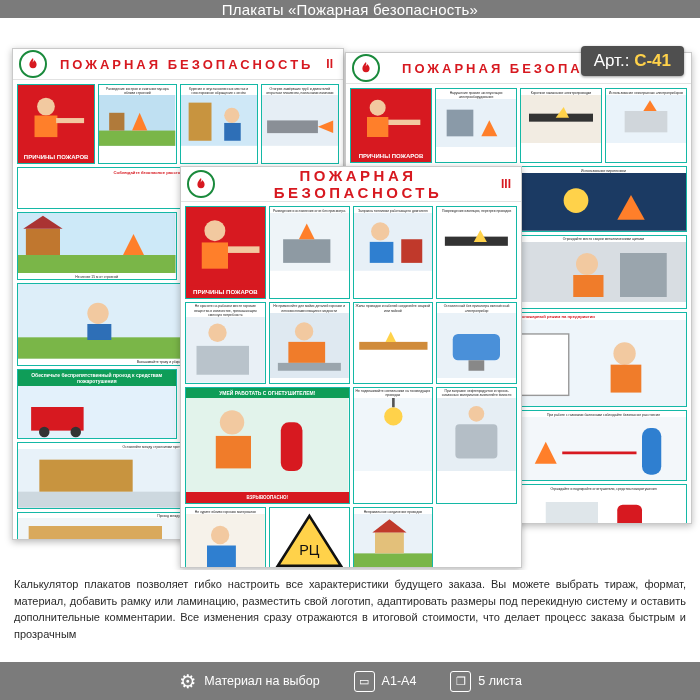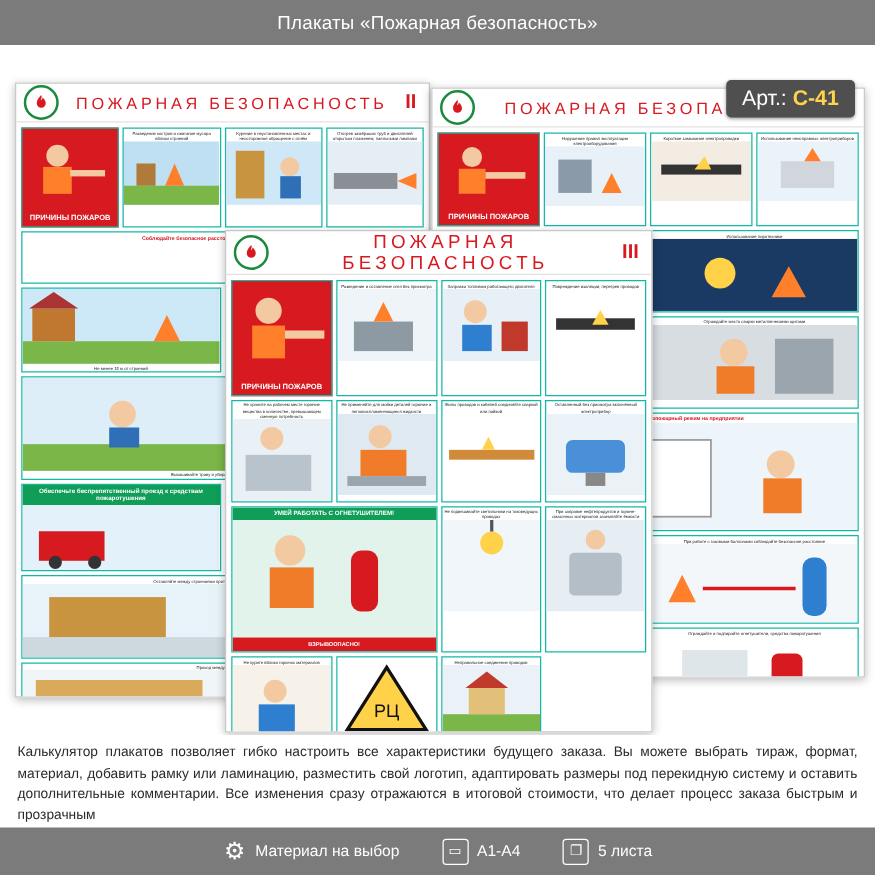--- a/index.html
+++ b/index.html
@@ -5,21 +5,21 @@
   html,body{margin:0;padding:0;}
   body{
     width:700px;height:700px;
     background:#ffffff;
     font-family:"Liberation Sans", sans-serif;
     overflow:hidden;
     position:relative;
   }
   
   .topbar{
-    height:36px;
+    height:18px;
     background:#7b7b7b;
     color:#ffffff;
     display:flex;align-items:center;justify-content:center;
     font-size:15px;
     letter-spacing:.2px;
   }
   
   .stage{
     position:relative;
     height:552px;
@@ -45,25 +45,25 @@
   .p3 .p-head{height:34px;}
   .logo{
     width:24px;height:24px;border-radius:50%;
     border:2px solid #1a8a3c;
     background:#ffffff;
     display:flex;align-items:center;justify-content:center;
     font-size:9px;color:#1a8a3c;flex:0 0 auto;
   }
   .p-title{
     flex:1;text-align:center;
-    color:#d71920;font-weight:normal;
+    color:#d71920;font-weight:bold;
     font-size:13px;letter-spacing:3px;
   }
   .p3 .p-title{font-size:15px;letter-spacing:3.5px;}
-  .p-num{color:#d71920;font-weight:bold;font-size:16px;padding-right:4px;}
+  .p-num{color:#d71920;font-weight:bold;font-size:12px;padding-right:4px;}
 
   .p-body{
     padding:4px;
     display:grid;
     gap:3px;
   }
   .p1 .p-body{grid-template-columns:repeat(4,1fr);}
   .p2 .p-body{grid-template-columns:repeat(4,1fr);}
   .p3 .p-body{grid-template-columns:repeat(4,1fr);}
 

